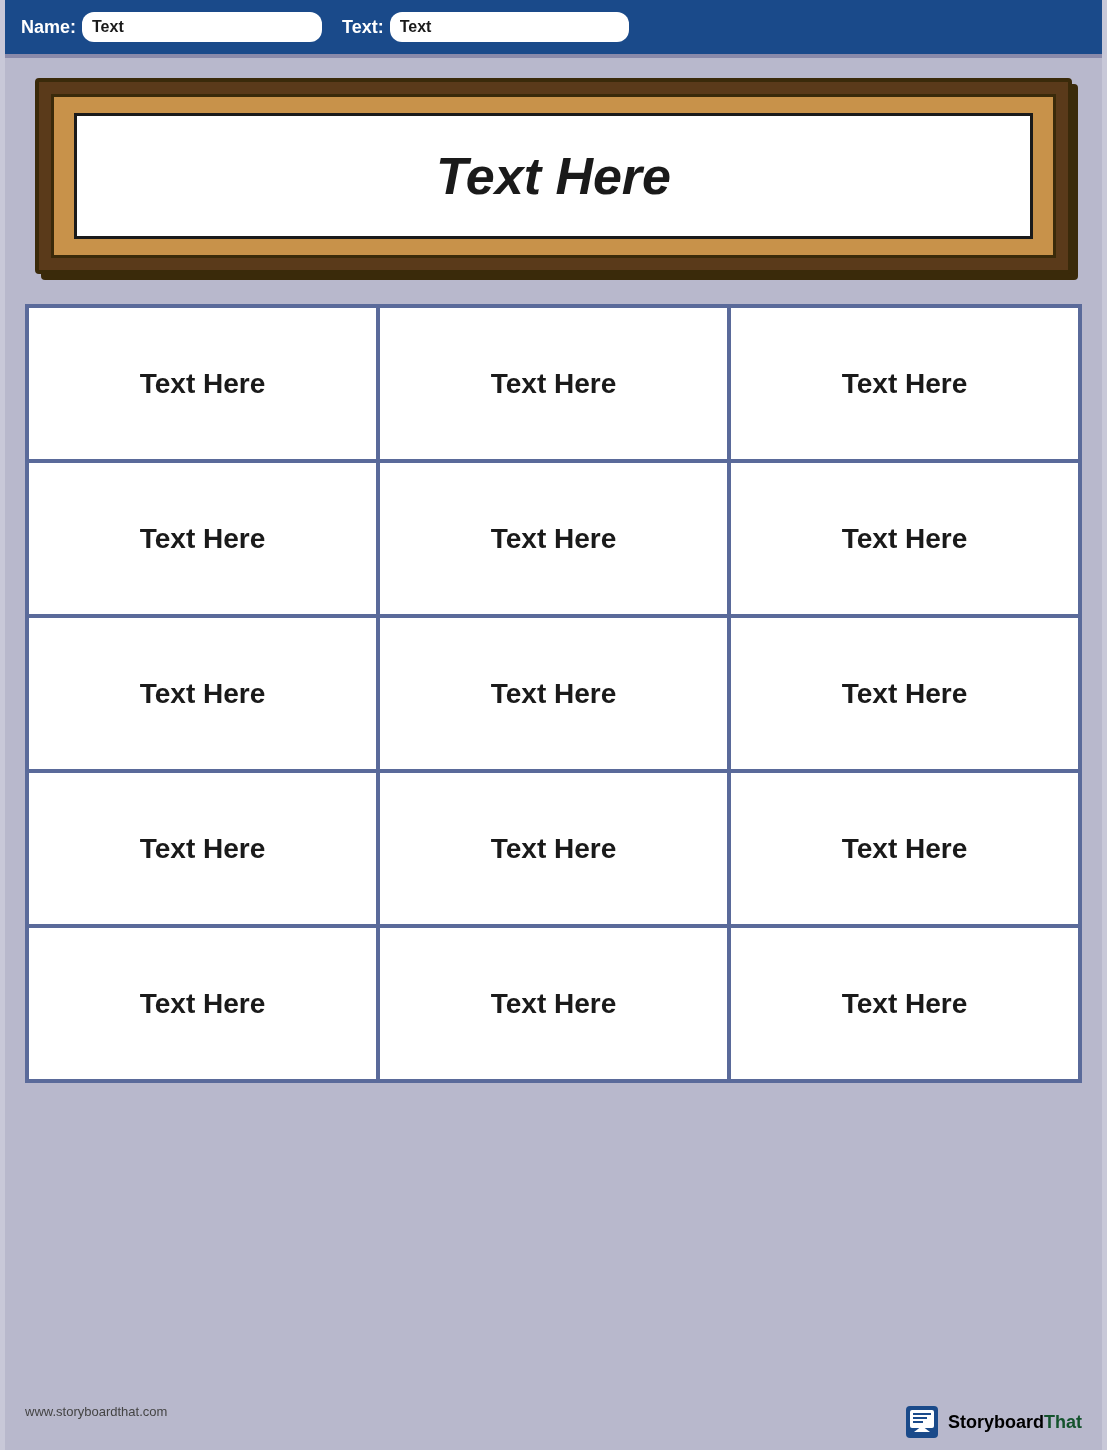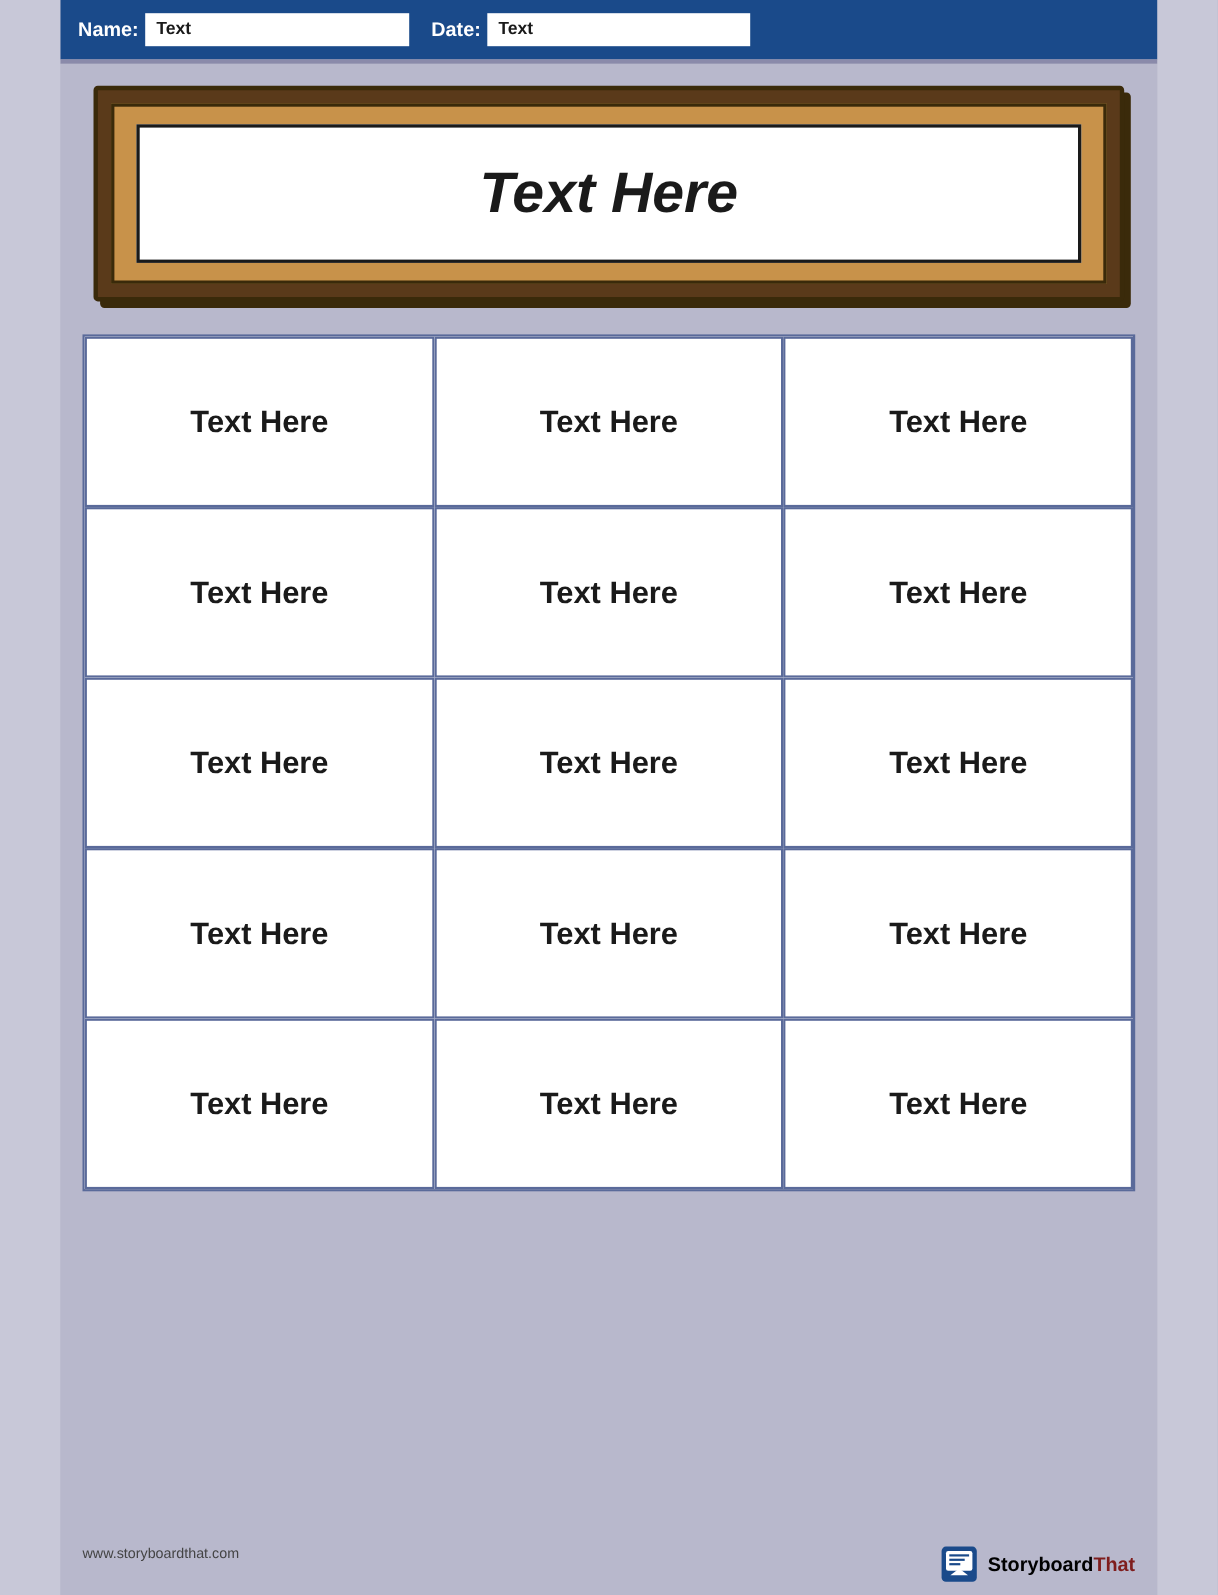--- a/index.html
+++ b/index.html
@@ -11,21 +11,21 @@
     body {
       background: #c8c8d8;
       display: flex;
       justify-content: center;
       align-items: flex-start;
       min-height: 100vh;
       font-family: Arial, sans-serif;
     }
 
     .page {
-      width: 997px;
+      width: 1097px;
       min-height: 1450px;
       background: #b8b8cc;
       position: relative;
       display: flex;
       flex-direction: column;
     }
 
     
     .header {
       background: #1a4a8a;
@@ -40,21 +40,21 @@
       align-items: center;
       gap: 6px;
       color: white;
       font-size: 18px;
       font-weight: bold;
     }
 
     .header-field-input {
       background: white;
       border: none;
-      border-radius: 0;
+      border-radius: 12px;
       padding: 6px 10px;
       font-size: 16px;
       font-weight: bold;
       color: #1a1a1a;
       min-width: 240px;
     }
 
     .header-field-input.date-input {
       min-width: 220px;
     }
@@ -171,21 +171,21 @@
 <body>
 
 <div class="page">
 
   <div class="header">
     <div class="header-field">
       <span>Name:</span>
       <input class="header-field-input" type="text" value="Text" style="">
     </div>
     <div class="header-field">
-      <span>Date:</span>
+      <span>Text:</span>
       <input class="header-field-input date-input" type="text" value="Text" style="">
     </div>
   </div>
 
   <div class="header-divider"></div>
 
   <div class="title-section">
     <div class="title-outer-frame">
       <div class="title-inner-frame">
         <div class="title-text-box">
@@ -250,18 +250,18 @@
     <div class="footer-brand">
       <svg class="brand-icon" viewBox="0 0 36 36" xmlns="http://www.w3.org/2000/svg">
         <rect x="2" y="2" width="32" height="32" rx="4" fill="#1a4a8a"></rect>
         <rect x="6" y="6" width="24" height="18" rx="2" fill="white"></rect>
         <polygon points="10,28 18,22 26,28" fill="white"></polygon>
         <rect x="9" y="9" width="18" height="2" fill="#1a4a8a"></rect>
         <rect x="9" y="13" width="14" height="2" fill="#1a4a8a"></rect>
         <rect x="9" y="17" width="10" height="2" fill="#1a4a8a"></rect>
       </svg>
       <span class="brand-name">
-        <span>Storyboard</span><span style="color:#7f1d1d">That</span>
+        <span>Storyboard</span><span style="color:#14532d">That</span>
       </span>
     </div>
   </div>
 
 </div>
 
 </body></html>

